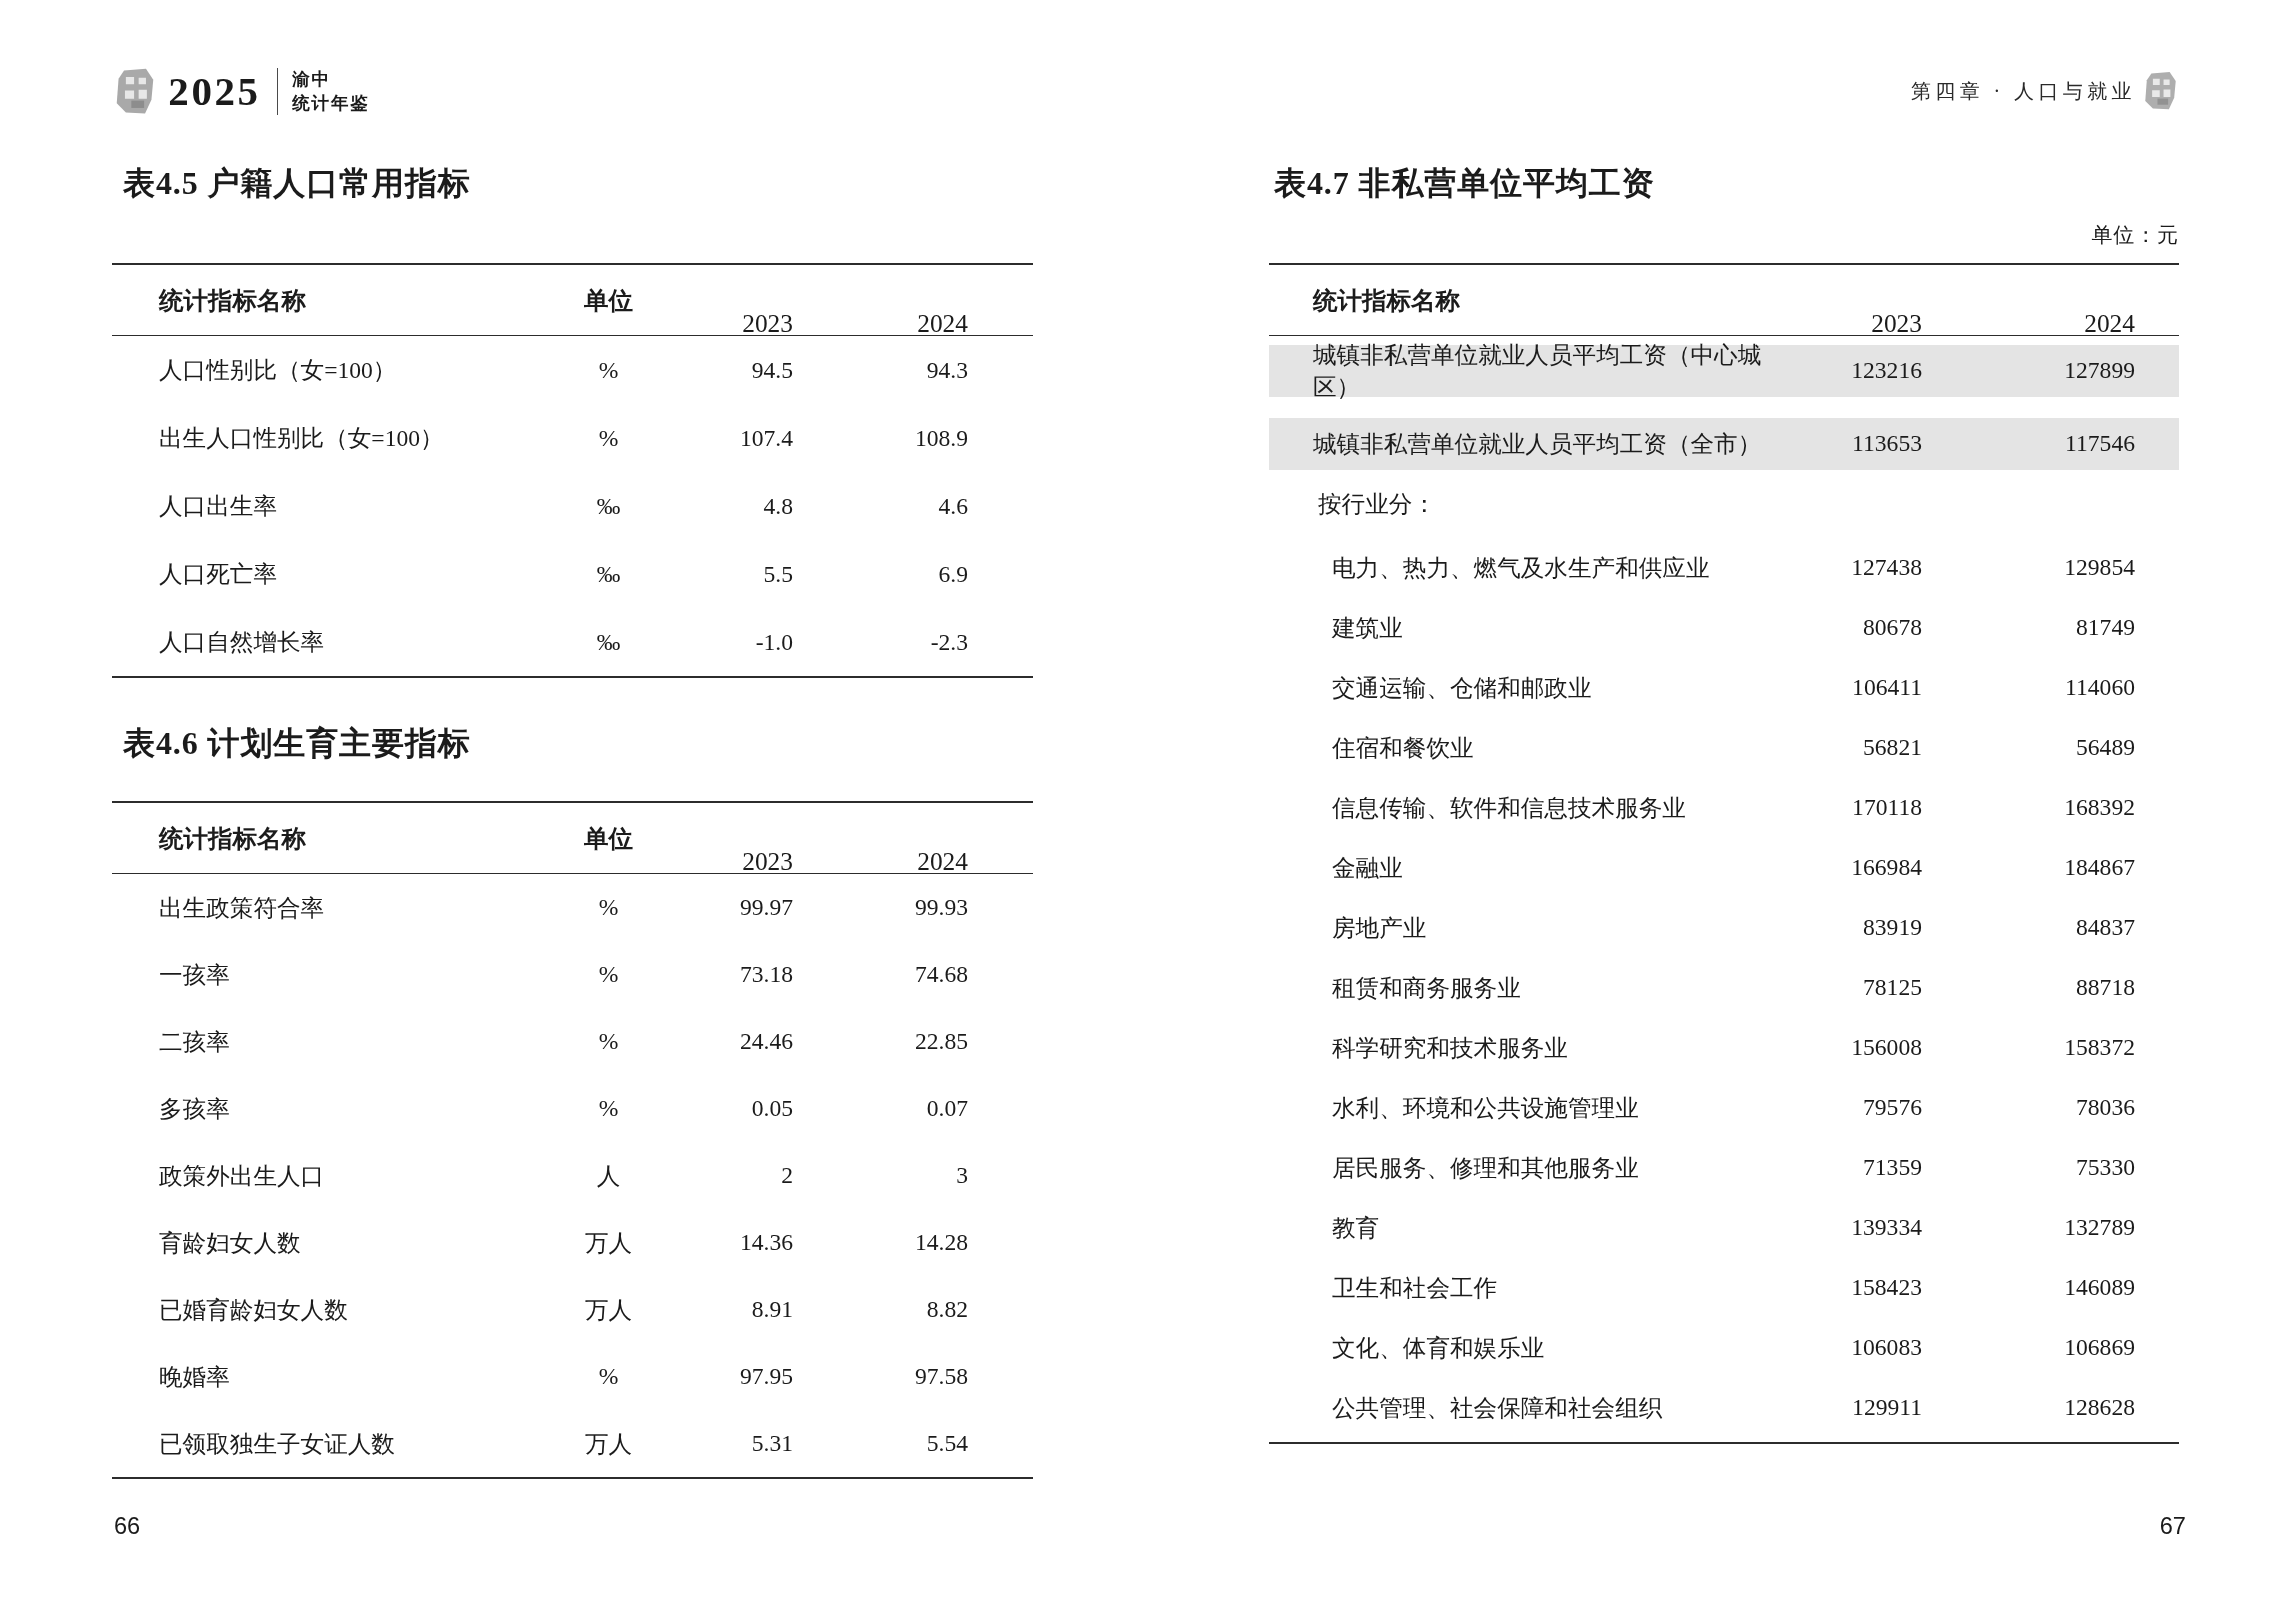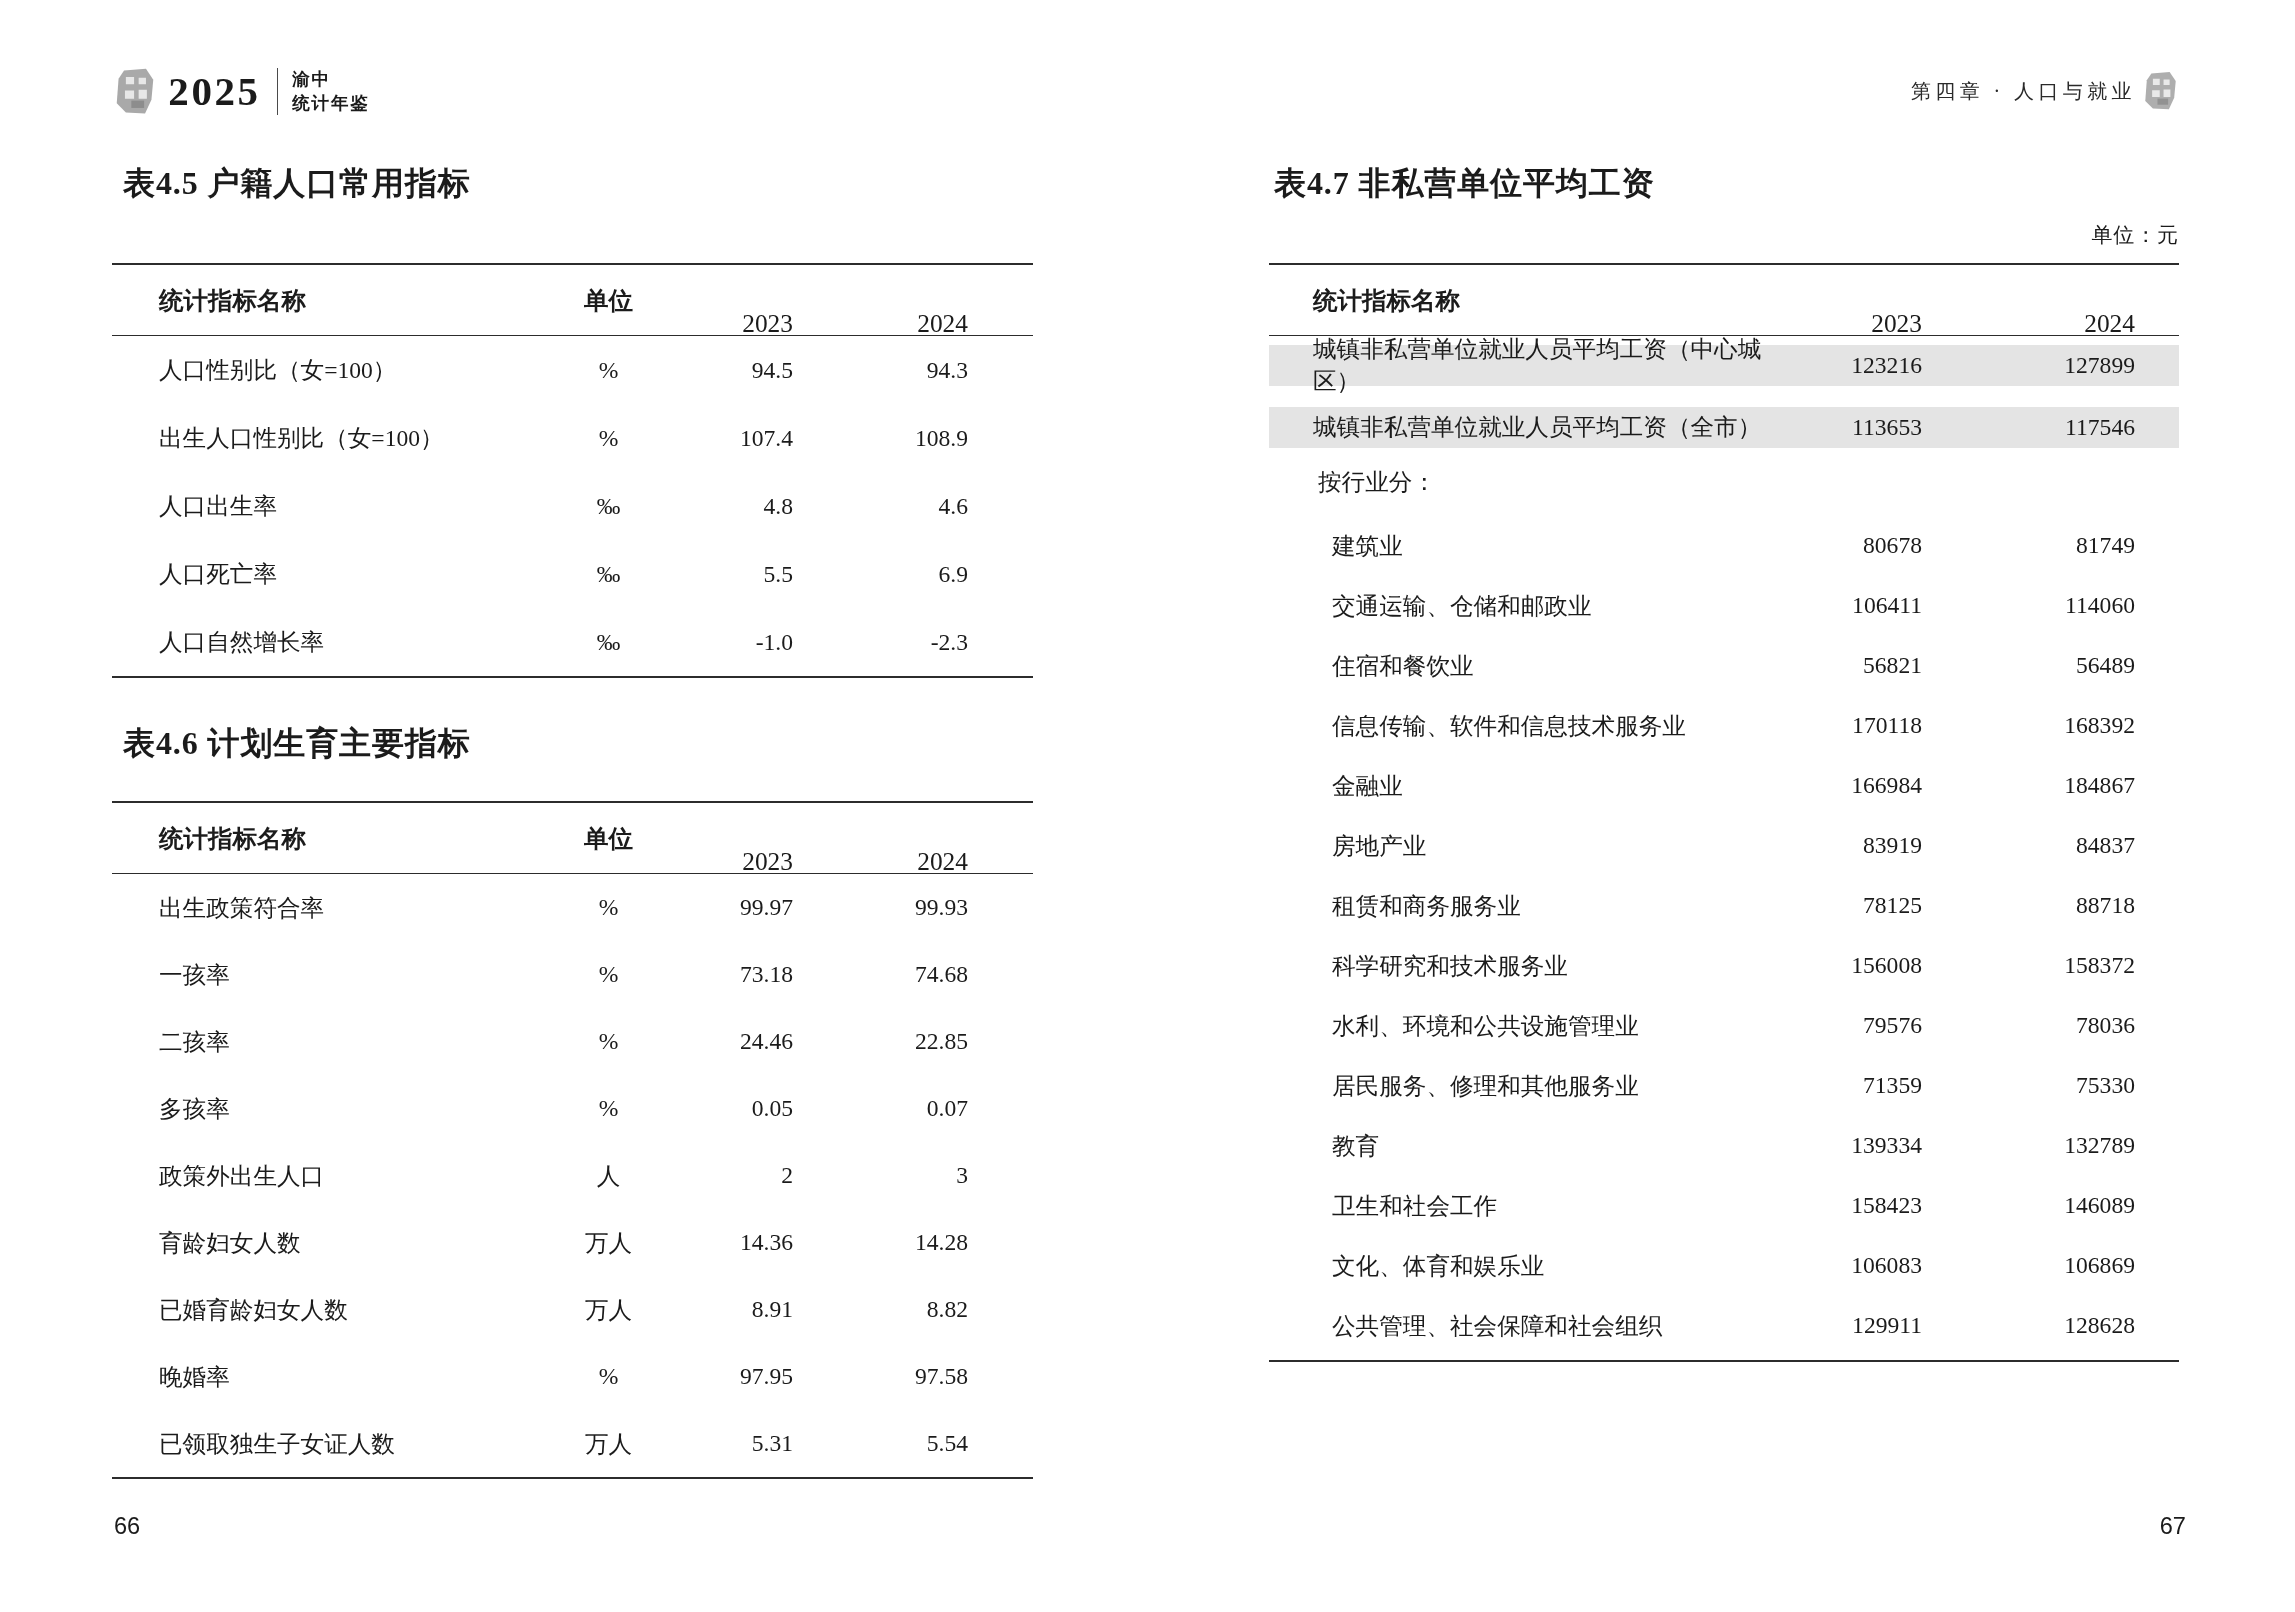--- a/index.html
+++ b/index.html
@@ -41,21 +41,21 @@
   #t45{left:112px;top:263px;width:921px;}
   #t45 .row{height:68px;}
   #t46{left:112px;top:801px;width:921px;}
   #t46 .row{height:67px;}
 
   
   #t47{left:1269px;top:263px;width:910px;padding-bottom:4.4px;}
   #t47 .c-name{flex:1;padding-left:44px;}
   #t47 .c-a{width:201px;text-align:right;padding-right:56px;box-sizing:border-box;}
   #t47 .c-b{width:201px;text-align:right;padding-right:44px;box-sizing:border-box;}
-  #t47 .sum-row{height:41px;background:#e4e4e4;}
+  #t47 .sum-row{height:52px;background:#e4e4e4;}
   #t47 .sum-row.first{margin-top:8.8px;}
   #t47 .sum-row.second{margin-top:21px;}
   #t47 .group-row{height:68px;}
   #t47 .group-row .c-name{padding-left:49px;}
   #t47 .ind-row{height:60px;}
   #t47 .ind-row .c-name{padding-left:63px;}
 
   
   .pageno{position:absolute;top:1513px;font-size:23.6px;
           font-family:"Liberation Sans","DejaVu Sans",sans-serif;color:#1b1b1b;}
@@ -217,20 +217,25 @@
       <div class="c-name">城镇非私营单位就业人员平均工资（全市）</div>
       <div class="c-a">113653</div>
       <div class="c-b">117546</div>
     </div>
 
     <div class="row group-row">
       <div class="c-name">按行业分：</div>
     </div>
 
     <div class="row ind-row">
+      <div class="c-name">电力、热力、燃气及水生产和供应业</div>
+      <div class="c-a">127438</div>
+      <div class="c-b">129854</div>
+    </div>
+    <div class="row ind-row">
       <div class="c-name">建筑业</div>
       <div class="c-a">80678</div>
       <div class="c-b">81749</div>
     </div>
     <div class="row ind-row">
       <div class="c-name">交通运输、仓储和邮政业</div>
       <div class="c-a">106411</div>
       <div class="c-b">114060</div>
     </div>
     <div class="row ind-row">

